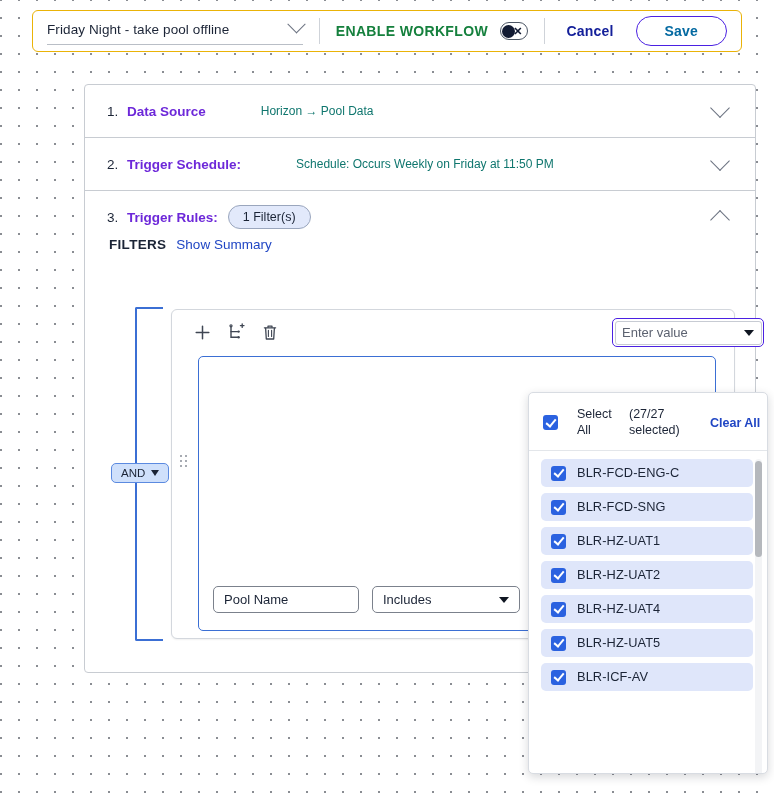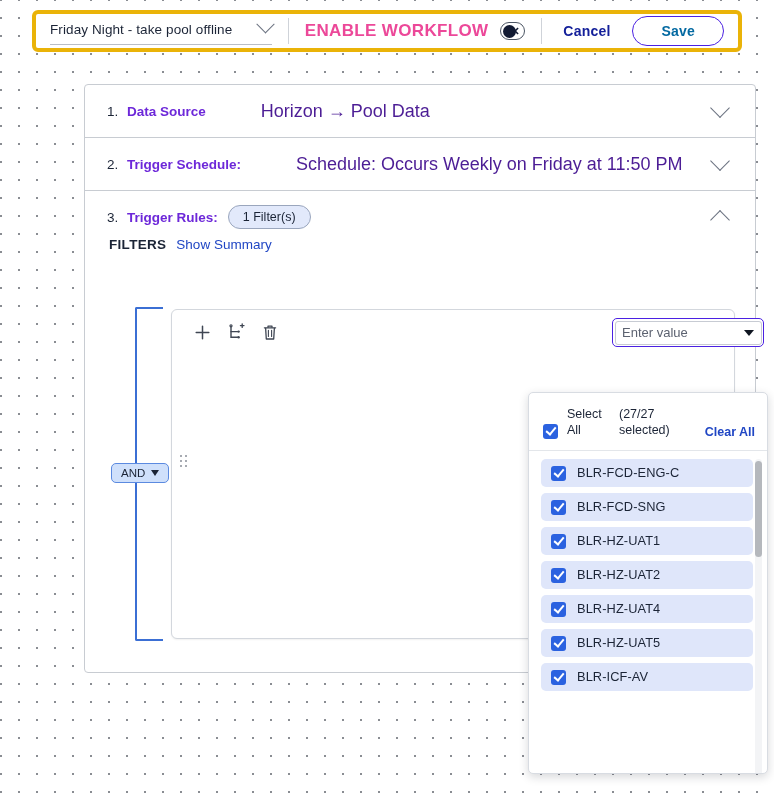--- a/index.html
+++ b/index.html
@@ -22,21 +22,21 @@
   }
 
   
   .topbar {
     position: absolute;
     left: 32px;
     top: 10px;
     width: 710px;
     height: 42px;
     background: #ffffff;
-    border: 4px solid #eab308;
+    border: 1px solid #eab308;
     border-radius: 6px;
     display: flex;
     align-items: center;
     padding: 0 14px;
     z-index: 20;
   }
 
   .wf-select {
     position: relative;
     width: 320px;
@@ -62,24 +62,24 @@
   }
 
   .vdiv {
     width: 1px;
     height: 26px;
     background: #cfd3d9;
     margin: 0 16px;
   }
 
   .enable-label {
-    font-size: 17px;
+    font-size: 14px;
     font-weight: 600;
     letter-spacing: .35px;
-    color: #ec4899;
+    color: #15803d;
     white-space: nowrap;
   }
 
   .toggle {
     width: 34px; height: 18px;
     border: 1.4px solid #4b5563;
     border-radius: 10px;
     margin-left: 12px;
     display: flex;
     align-items: center;
@@ -155,22 +155,22 @@
     width: 20px;
     flex: none;
   }
   .sec-title {
     font-size: 13.5px;
     font-weight: 700;
     color: #6d28d9;
     white-space: nowrap;
   }
   .sec-value {
-    font-size: 18px;
-    color: #4c1d95;
+    font-size: 12px;
+    color: #0f766e;
     margin-left: 7px;
     white-space: nowrap;
     padding-left: 48px;
   }
   .sec-spacer { flex: 1 1 auto; }
 
   .chev-sec {
     width: 14px; height: 14px;
     border-right: 1.6px solid #6b7280;
     border-bottom: 1.6px solid #6b7280;
@@ -384,23 +384,23 @@
     background: #ffffff;
     border: 1px solid #d8dce2;
     border-radius: 5px;
     box-shadow: 0 3px 10px rgba(16,22,34,.17);
     overflow: hidden;
     z-index: 30;
   }
 
   .dd-head {
     display: flex;
-    align-items: flex-end;
+    align-items: center;
     padding: 13px 12px 11px 14px;
-    gap: 9px;
+    gap: 19px;
     border-bottom: 1px solid #e3e6ea;
   }
   .dd-head-texts {
     display: flex;
     gap: 8px;
     flex: 1 1 auto;
     font-size: 12.5px;
     color: #1b2436;
     line-height: 1.3;
   }
@@ -571,20 +571,31 @@
 
     <div class="drag-handle">
       <i></i>
         <i></i>
         <i></i>
         <i></i>
         <i></i>
         <i></i>
     </div>
 
+    <div class="filter-row">
+      <div class="row-controls">
+        <div class="field field-pool">
+          <span>Pool Name</span>
+        </div>
+        <div class="field field-op">
+          <span>Includes</span>
+          <span class="caret-blk"></span>
+        </div>
+      </div>
+    </div>
 
     <div class="value-field">
       <span class="inner-ring"></span>
       <span>Enter value</span>
       <span class="caret-blk"></span>
     </div>
 
   </div>
 </div>
 

